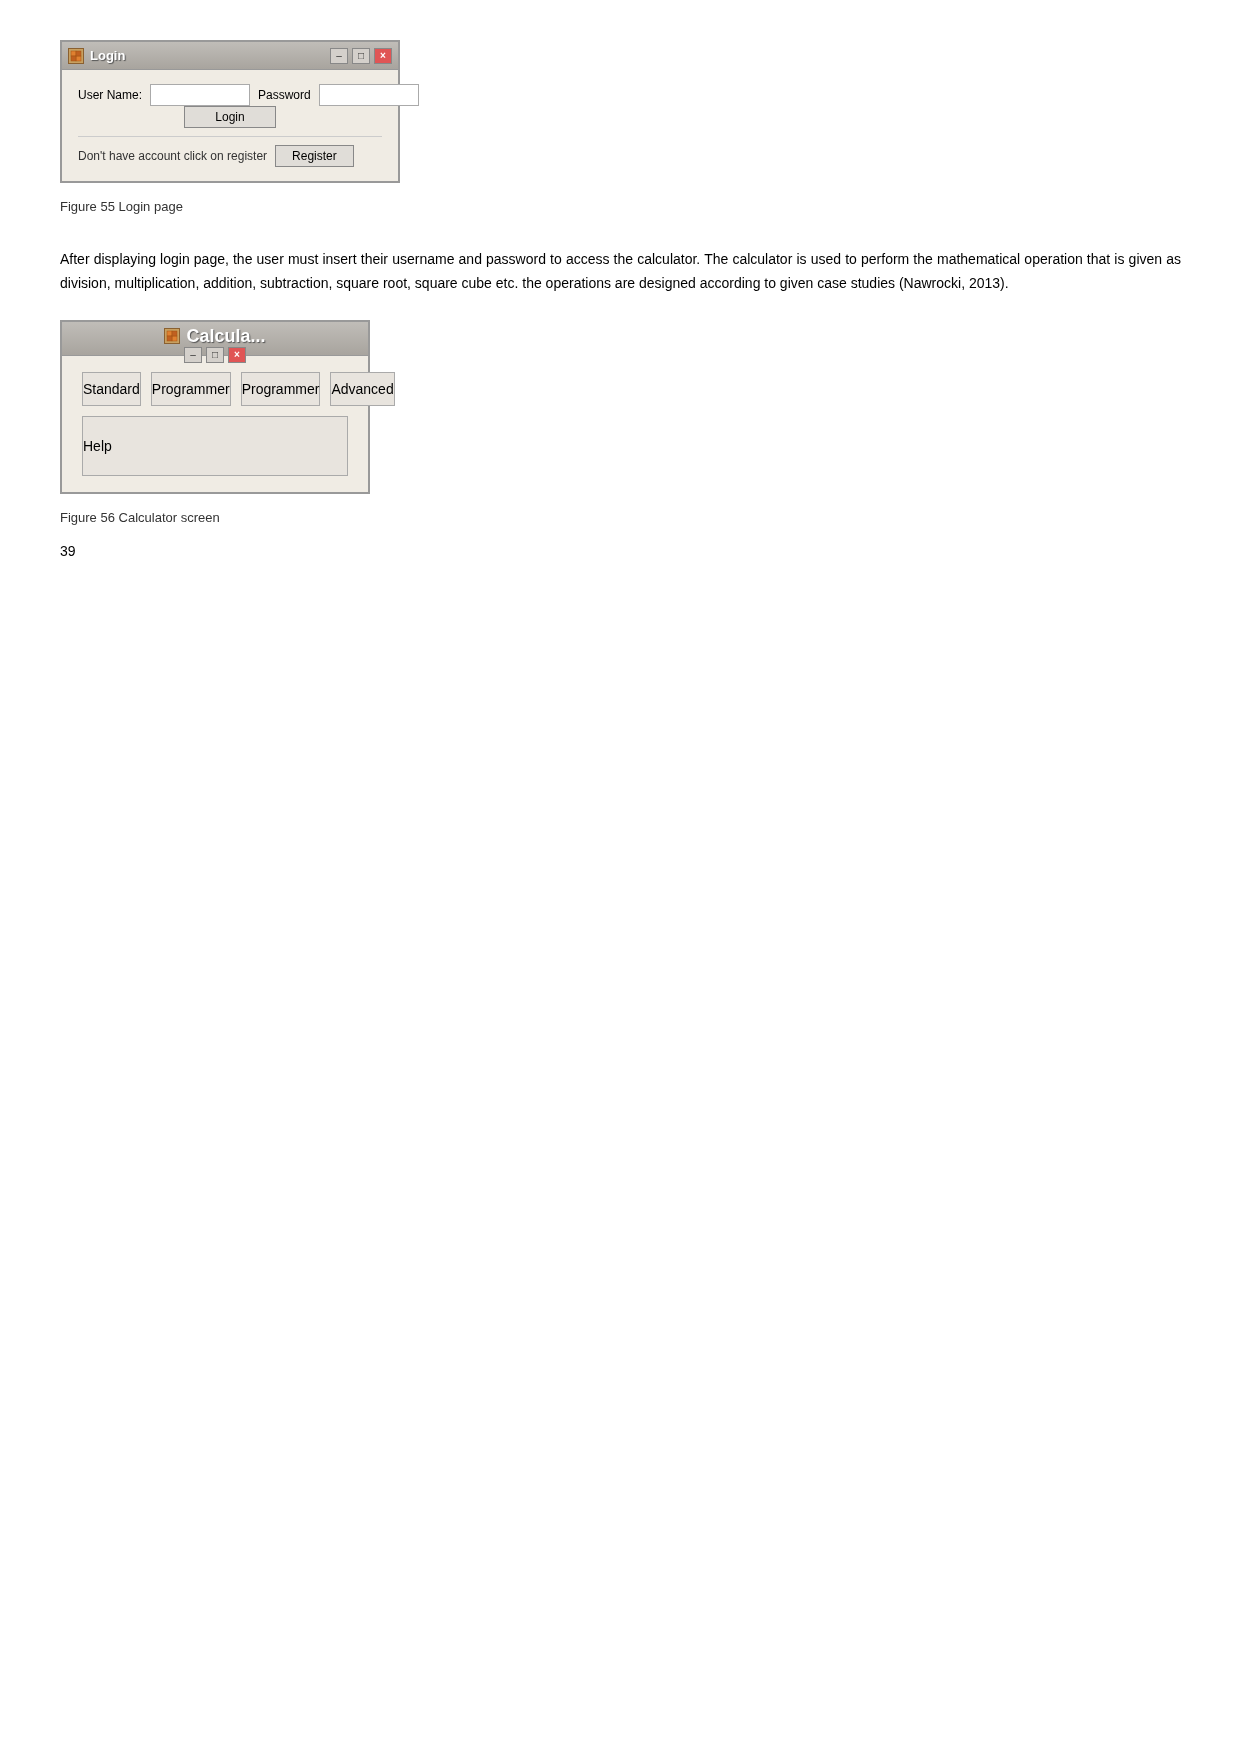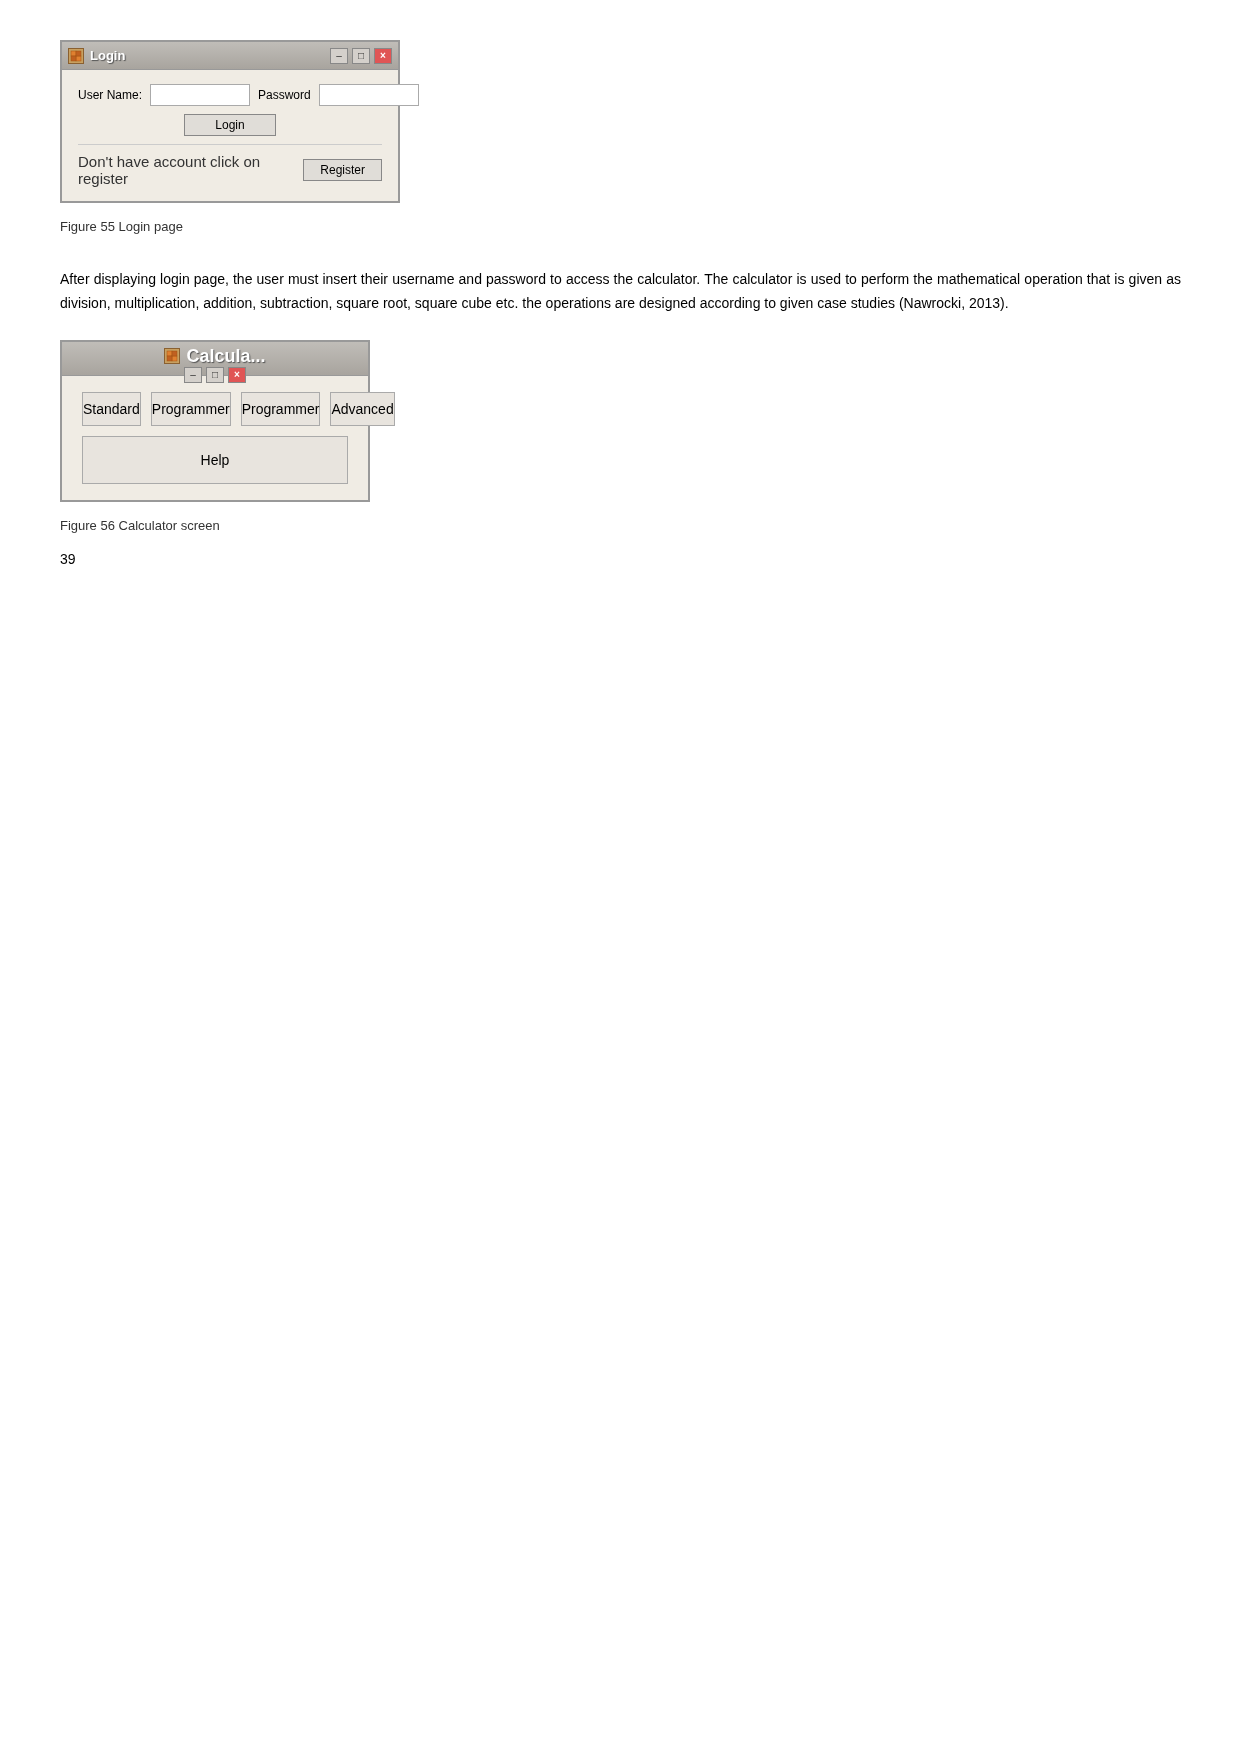--- a/index.html
+++ b/index.html
@@ -88,21 +88,21 @@
 
     
     .login-window {
       width: 340px;
     }
 
     .login-row {
       display: flex;
       align-items: center;
       gap: 8px;
-      margin-bottom: 8px;
+      margin-bottom: 0;
     }
 
     .login-label {
       font-size: 12px;
       white-space: nowrap;
     }
 
     .login-input {
       border: 1px solid #aaa;
       background: #fff;
@@ -129,21 +129,21 @@
 
     .register-row {
       display: flex;
       align-items: center;
       gap: 8px;
       border-top: 1px solid #ccc;
       padding-top: 8px;
     }
 
     .register-text {
-      font-size: 15px;
+      font-size: 12px;
       color: #333;
     }
 
     .register-btn {
       background: #e0ddd8;
       border: 1px solid #888;
       padding: 3px 16px;
       font-size: 12px;
       cursor: pointer;
     }
@@ -205,24 +205,24 @@
       padding: 8px 0;
       font-size: 14px;
       cursor: pointer;
       text-align: center;
     }
 
     .calc-help-btn {
       width: 100%;
       background: #e8e4de;
       border: 1px solid #aaa;
-      padding: 15px 0;
+      padding: 21px 0;
       font-size: 14px;
       cursor: pointer;
-      text-align: center;
+      text-align: left;
     }
   </style>
 </head>
 <body>
 
 
 
 
 <div class="window login-window">
   <div class="window-titlebar">

